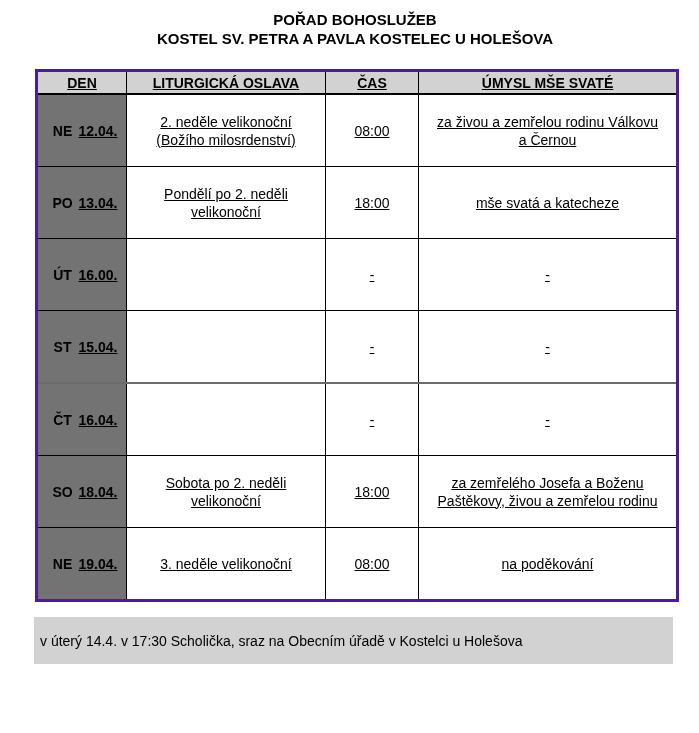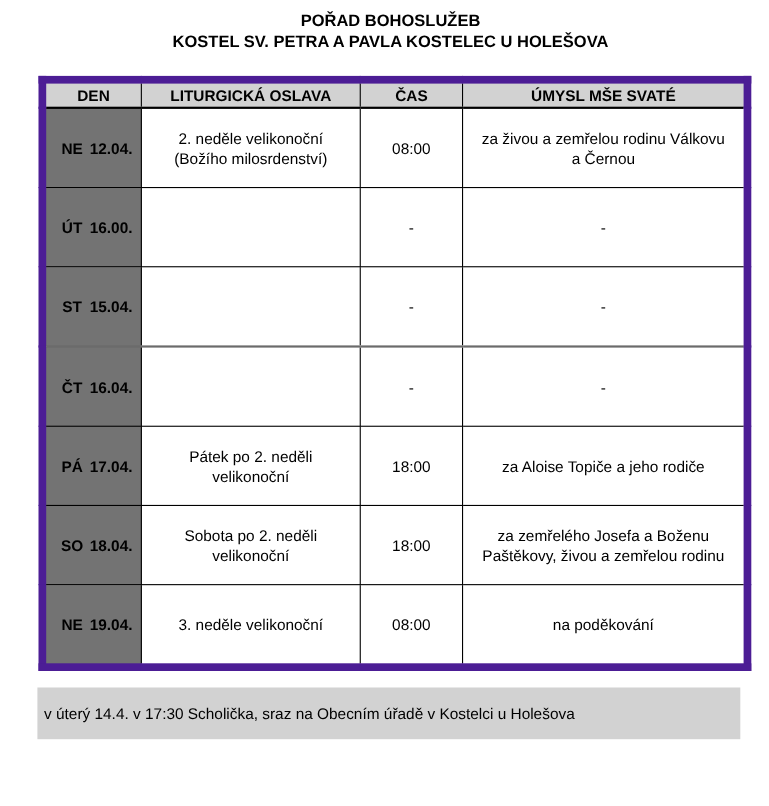--- a/index.html
+++ b/index.html
@@ -24,21 +24,22 @@
   }
   .date-range {
     font-size: 14px;
     line-height: 19px;
   }
   table.schedule {
     border-collapse: collapse;
     table-layout: fixed;
     margin: 21px 0 0 35px;
     width: 641px;
-    border: 7px solid #4c1d95;
+    border: 3px solid #4c1d95;
+    text-decoration: underline;
   }
   table.schedule col.c-day { width: 90px; }
   table.schedule col.c-celebration { width: 199px; }
   table.schedule col.c-time { width: 93px; }
   table.schedule col.c-intention { width: 259px; }
   table.schedule th {
     background: #d2d2d2;
     font-size: 14px;
     font-weight: bold;
     border: 1px solid #000000;
@@ -111,43 +112,43 @@
   <tbody>
     <tr>
       <td class="day-cell"><span class="day-abbr">NE</span><span class="day-date">12.04.</span></td>
       <td class="pre-wrap">2. neděle velikonoční
 (Božího milosrdenství)</td>
       <td>08:00</td>
       <td class="pre-wrap">za živou a zemřelou rodinu Válkovu
 a Černou</td>
     </tr>
     <tr>
+      <td class="day-cell"><span class="day-abbr">PO</span><span class="day-date">13.04.</span></td>
+      <td class="pre-wrap">Pondělí po 2. neděli
+velikonoční</td>
+      <td>18:00</td>
+      <td class="pre-wrap">mše svatá a katecheze</td>
+    </tr>
+    <tr>
       <td class="day-cell"><span class="day-abbr">ÚT</span><span class="day-date">16.00.</span></td>
       <td class="pre-wrap"></td>
       <td>-</td>
       <td class="pre-wrap">-</td>
     </tr>
     <tr>
       <td class="day-cell"><span class="day-abbr">ST</span><span class="day-date">15.04.</span></td>
       <td class="pre-wrap"></td>
       <td>-</td>
       <td class="pre-wrap">-</td>
     </tr>
     <tr class="page-break-row">
       <td class="day-cell"><span class="day-abbr">ČT</span><span class="day-date">16.04.</span></td>
       <td class="pre-wrap"></td>
       <td>-</td>
       <td class="pre-wrap">-</td>
-    </tr>
-    <tr>
-      <td class="day-cell"><span class="day-abbr">PÁ</span><span class="day-date">17.04.</span></td>
-      <td class="pre-wrap">Pátek po 2. neděli
-velikonoční</td>
-      <td>18:00</td>
-      <td class="pre-wrap">za Aloise Topiče a jeho rodiče</td>
     </tr>
     <tr>
       <td class="day-cell"><span class="day-abbr">SO</span><span class="day-date">18.04.</span></td>
       <td class="pre-wrap">Sobota po 2. neděli
 velikonoční</td>
       <td>18:00</td>
       <td class="pre-wrap">za zemřelého Josefa a Boženu
 Paštěkovy, živou a zemřelou rodinu</td>
     </tr>
     <tr>

